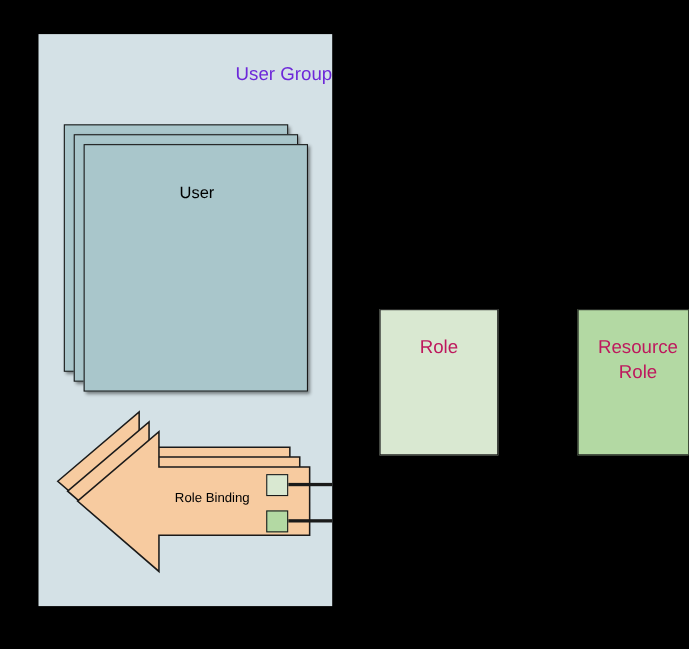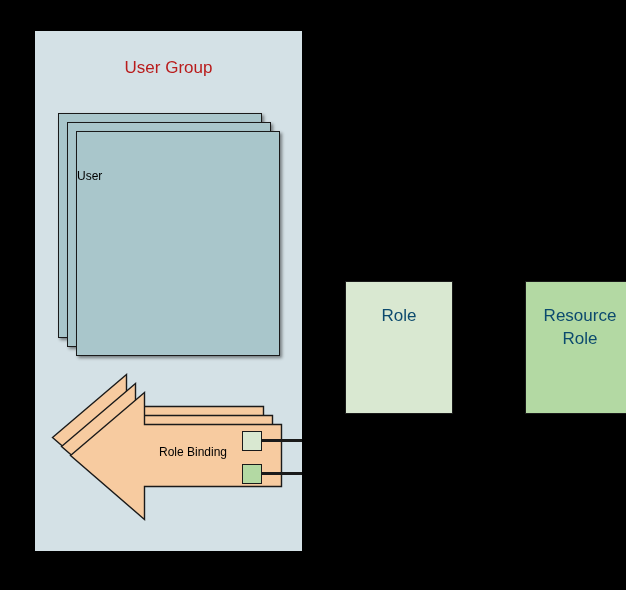--- a/index.html
+++ b/index.html
@@ -24,23 +24,23 @@
     width: 267px;
     height: 520px;
     background: #d4e1e6;
     box-sizing: border-box;
   }
   .group-title {
     position: absolute;
     left: 0;
     top: 27px;
     width: 267px;
-    text-align: center;
+    text-align: right;
     font-size: 17px;
-    color: #b91c1c;
+    color: #6d28d9;
     line-height: 20px;
   }
 
   
   .user-stack {
     position: absolute;
     left: 58px;
     top: 113px;
     width: 222px;
     height: 243px;
@@ -55,21 +55,22 @@
     box-shadow: 2px 2px 3px rgba(0,0,0,0.45);
   }
   .user-card.c1 { left: 0px;  top: 0px;  }
   .user-card.c2 { left: 9px;  top: 9px;  }
   .user-card.c3 { left: 18px; top: 18px; }
   .user-label {
     position: absolute;
     left: 0;
     top: 34px;
     width: 204px;
-    font-size: 12px;
+    text-align: center;
+    font-size: 15px;
     color: #000000;
     line-height: 20px;
   }
 
   
   .rb-stack {
     position: absolute;
     left: 52px;
     top: 362px;
     width: 230px;
@@ -137,21 +138,21 @@
     background: #b3d9a3;
     margin-left: 44px;
   }
   .box-text {
     position: absolute;
     left: 0;
     right: 0;
     top: 22px;
     text-align: center;
     font-size: 17px;
-    color: #0c4a6e;
+    color: #be185d;
     line-height: 23px;
     padding: 0 6px;
     box-sizing: border-box;
   }
 </style>
 </head>
 <body>
 
 <div id="canvas">
 

